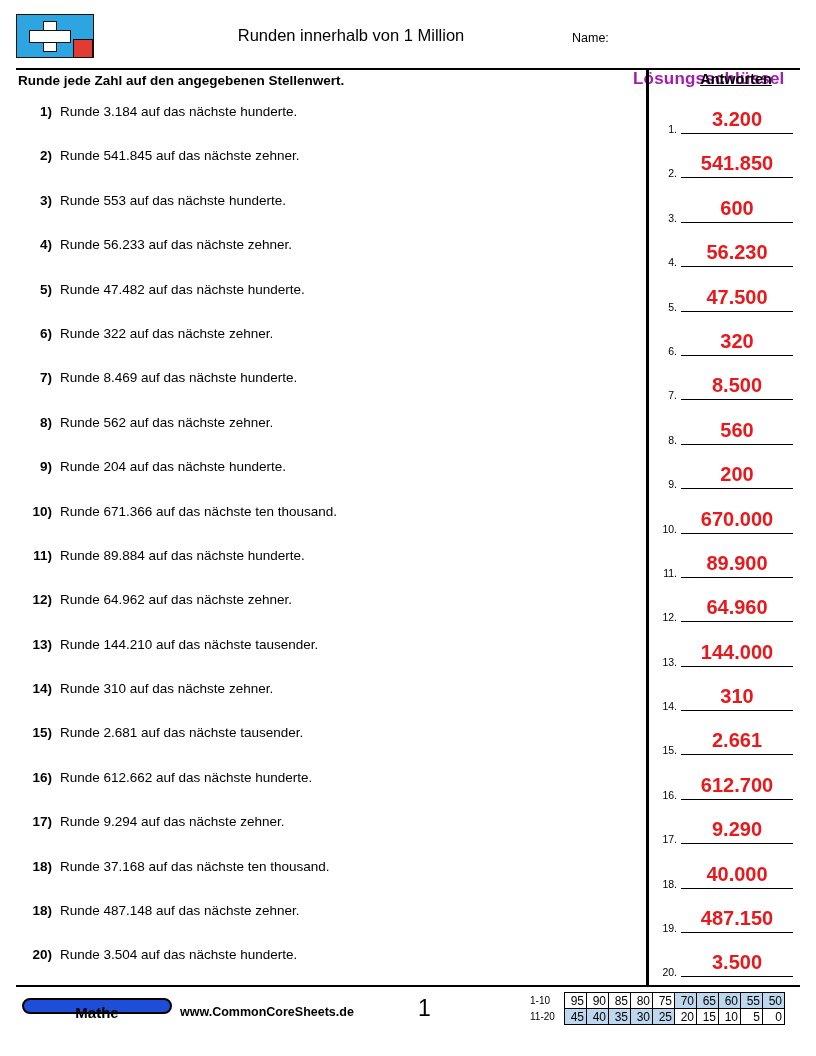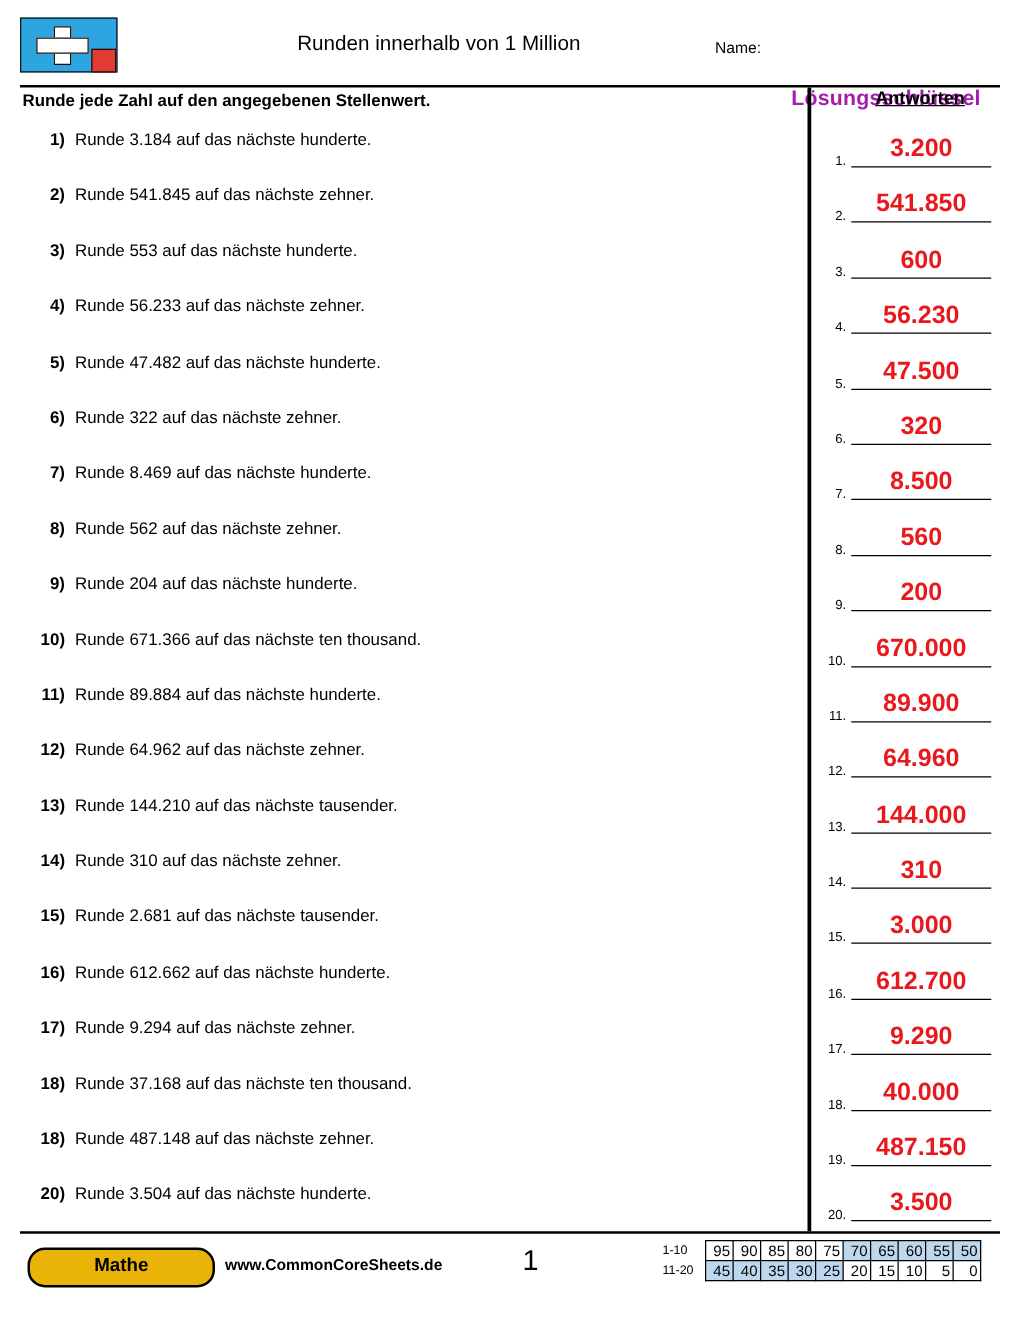--- a/index.html
+++ b/index.html
@@ -201,30 +201,30 @@
     top: 985px;
     width: 784px;
     height: 2px;
     background: #000;
   }
   .subject-pill {
     position: absolute;
     left: 22px;
     top: 998px;
     width: 150px;
-    height: 32px;
+    height: 16px;
     border: 2px solid #000;
     border-radius: 14px;
     box-sizing: border-box;
     text-align: center;
     line-height: 25px;
     font-size: 15px;
     font-weight: bold;
     color: #000;
-    background: #eab308;
+    background: #1d4ed8;
   }
   .site {
     position: absolute;
     left: 180px;
     top: 1005px;
     font-size: 12.5px;
     font-weight: bold;
     color: #000;
   }
   .page-num {
@@ -422,21 +422,21 @@
     <div class="a-row">
       <span class="a-num">13.</span>
       <span class="a-val">144.000</span>
     </div>
     <div class="a-row">
       <span class="a-num">14.</span>
       <span class="a-val">310</span>
     </div>
     <div class="a-row">
       <span class="a-num">15.</span>
-      <span class="a-val">3.000</span>
+      <span class="a-val">2.661</span>
     </div>
     <div class="a-row">
       <span class="a-num">16.</span>
       <span class="a-val">612.700</span>
     </div>
     <div class="a-row">
       <span class="a-num">17.</span>
       <span class="a-val">9.290</span>
     </div>
     <div class="a-row">

